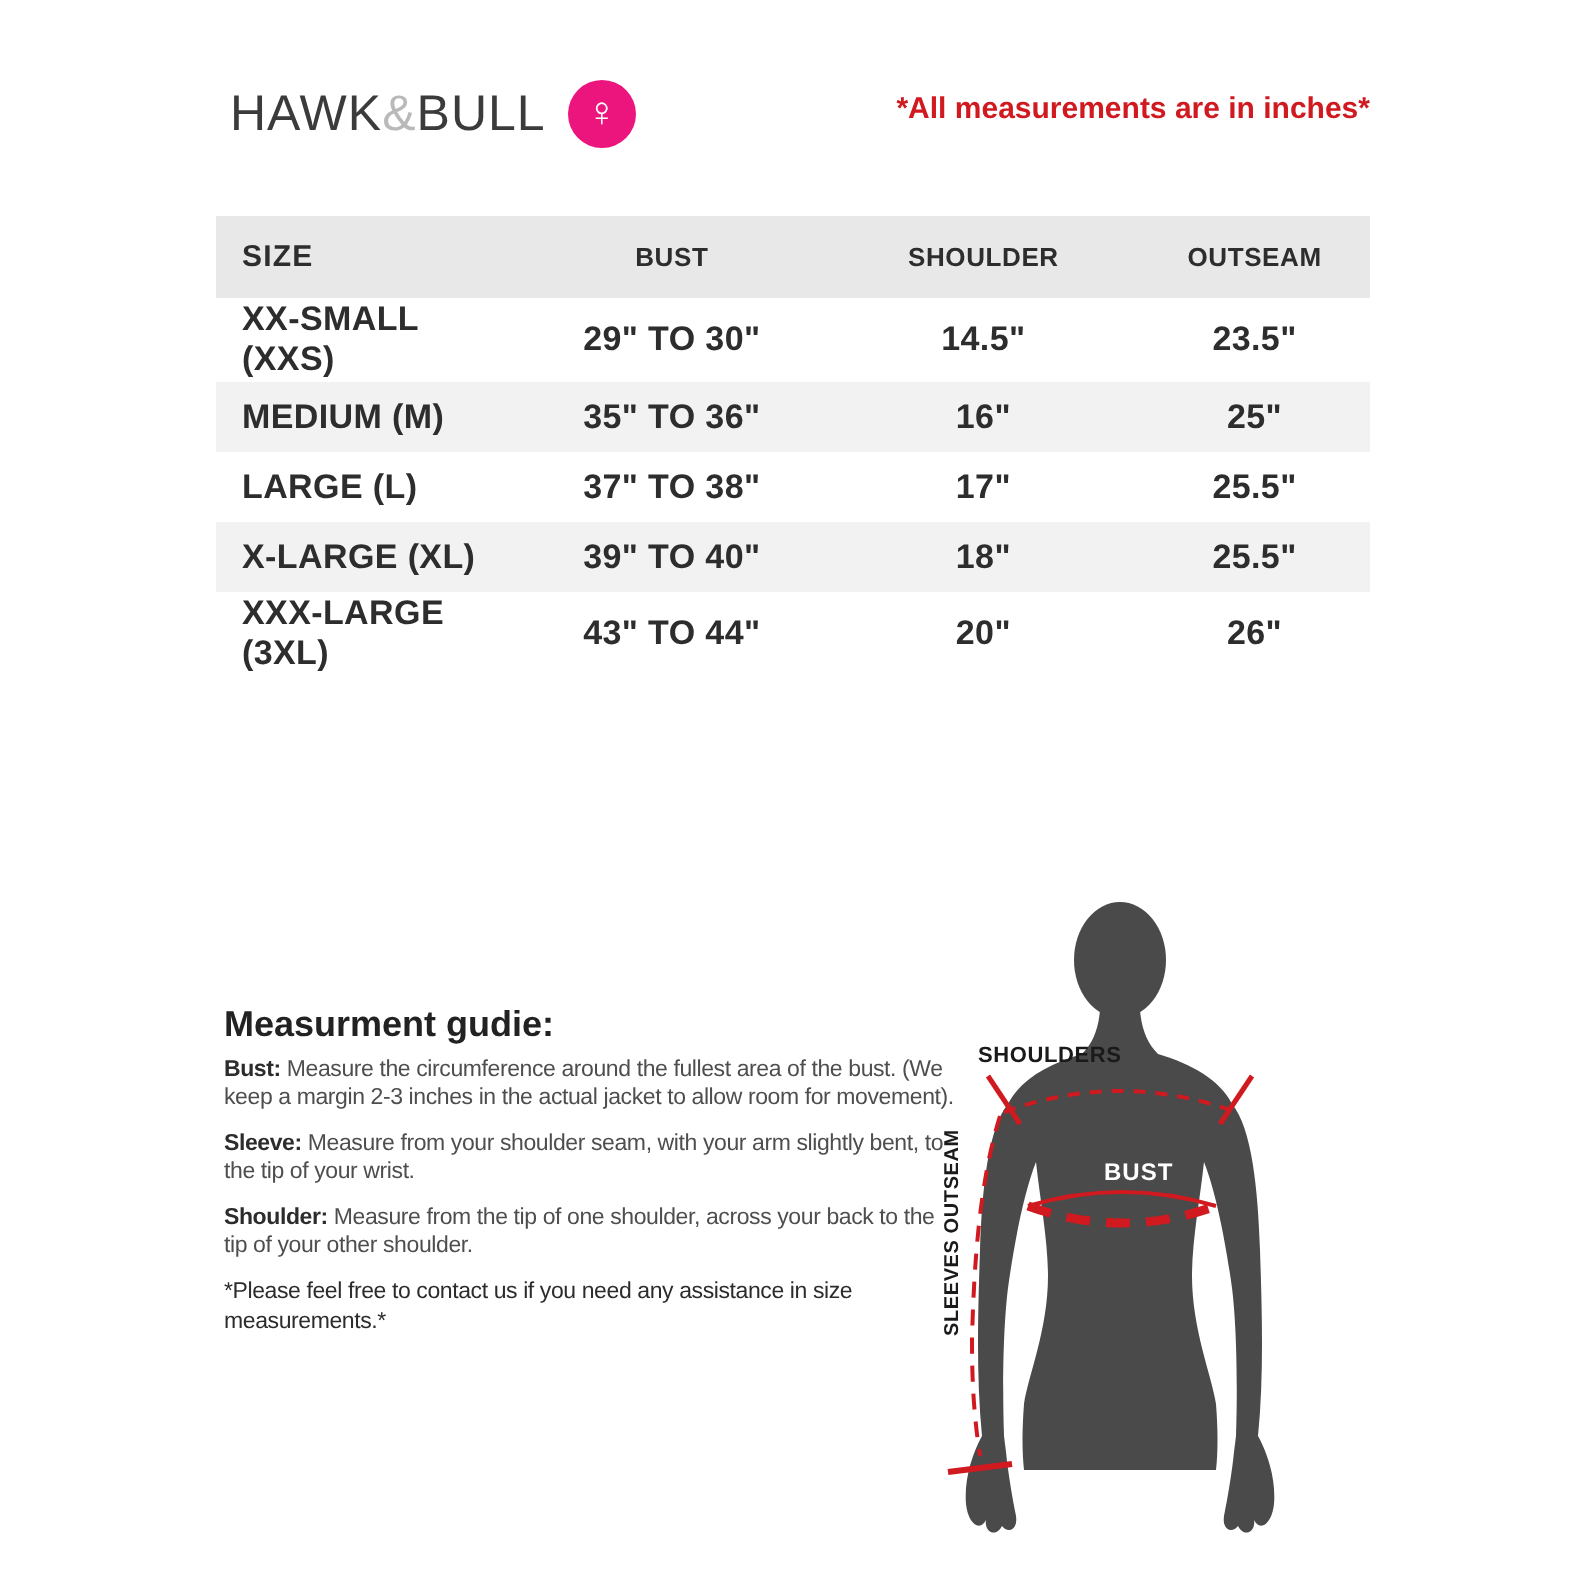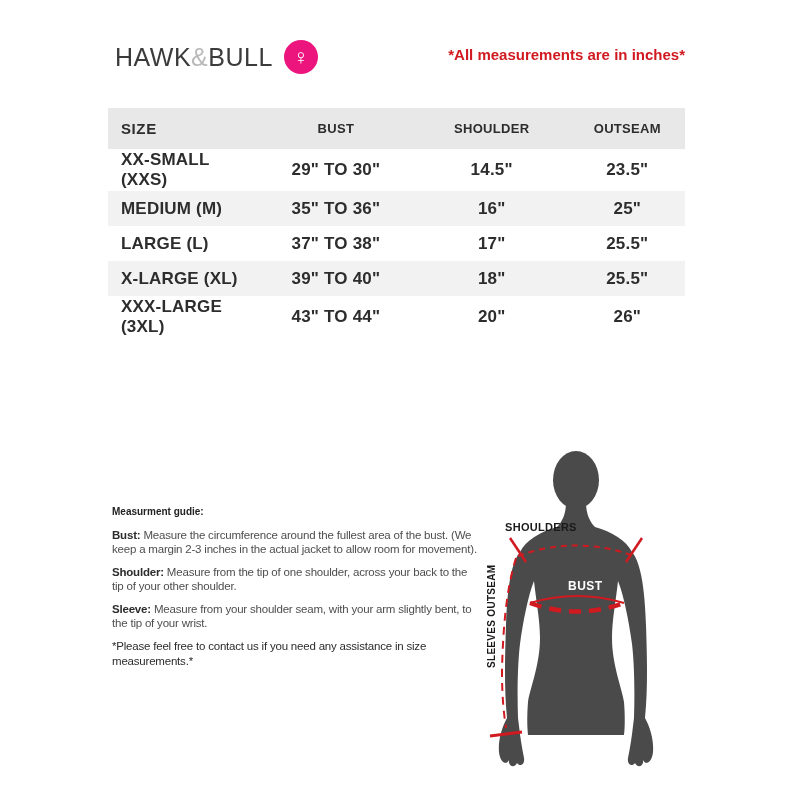--- a/index.html
+++ b/index.html
@@ -20,26 +20,26 @@
   .size-table thead tr{background:#e9e8e8;height:41px;}
   .size-table th{font-weight:bold;color:#2d2d2d;text-align:center;font-size:13px;letter-spacing:.3px;}
   .size-table th.size-col{text-align:left;padding-left:13px;font-size:15px;letter-spacing:.6px;}
   .size-table tbody tr{height:35px;}
   .size-table tbody tr:nth-child(even){background:#f2f2f2;}
   .size-table td{font-size:17px;font-weight:bold;color:#2d2d2d;text-align:center;letter-spacing:.2px;}
   .size-table td:first-child{text-align:left;padding-left:13px;}
   
   .guide{position:absolute;left:112px;top:505px;width:368px;color:#4e4e4e;
     font-size:11.5px;line-height:14.5px;letter-spacing:-0.2px;}
-  .guide-title{font-size:10px;font-weight:bold;color:#222;margin:0 0 11px 0;letter-spacing:0;}
+  .guide-title{font-size:18px;font-weight:bold;color:#222;margin:0 0 11px 0;letter-spacing:0;}
   .guide p{margin:0 0 8px 0;}
   .guide strong{color:#2c2c2c;}
   .guide-footnote{font-weight:normal;color:#2c2c2c;margin-top:17px;line-height:15px;}
   
-  .diagram{position:absolute;left:462px;top:430px;width:240px;height:350px;}
+  .diagram{position:absolute;left:446px;top:430px;width:240px;height:350px;}
 </style>
 </head>
 <body>
 
 <div class="logo">
   <span class="logo-text"><span>HAWK</span><span class="amp">&amp;</span><span>BULL</span></span>
   <span class="logo-badge">
       <span>♀</span>
     </span>
 </div>
@@ -90,22 +90,22 @@
       <td>43" TO 44"</td>
       <td>20"</td>
       <td>26"</td>
     </tr>
   </tbody>
 </table>
 
 <div class="guide">
   <p class="guide-title">Measurment gudie:</p>
   <p><strong>Bust:</strong><span> Measure the circumference around the fullest area of the bust. (We keep a margin 2-3 inches in the actual jacket to allow room for movement).</span></p>
+  <p><strong>Sleeve:</strong><span> Measure from your shoulder seam, with your arm slightly bent, to the tip of your wrist.</span></p>
   <p><strong>Shoulder:</strong><span> Measure from the tip of one shoulder, across your back to the tip of your other shoulder.</span></p>
-  <p><strong>Sleeve:</strong><span> Measure from your shoulder seam, with your arm slightly bent, to the tip of your wrist.</span></p>
   <p class="guide-footnote">*Please feel free to contact us if you need any assistance in size measurements.*</p>
 </div>
 
 <div class="diagram">
   <svg width="240" height="350" viewBox="0 0 240 350" xmlns="http://www.w3.org/2000/svg">
 
     <ellipse cx="114" cy="50" rx="23" ry="29" fill="#4a4a4a"></ellipse>
 
     <path fill="#4a4a4a" d="
       M 104 64

